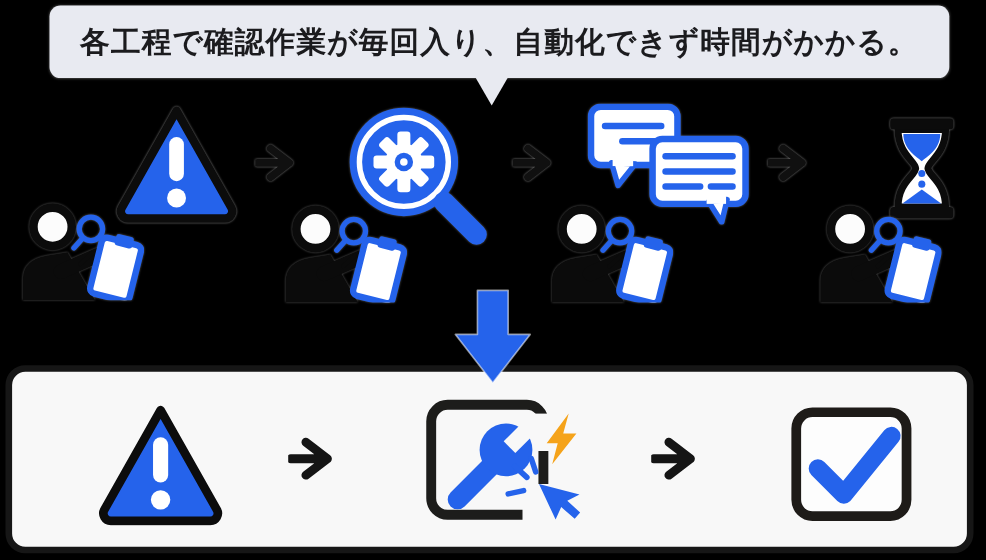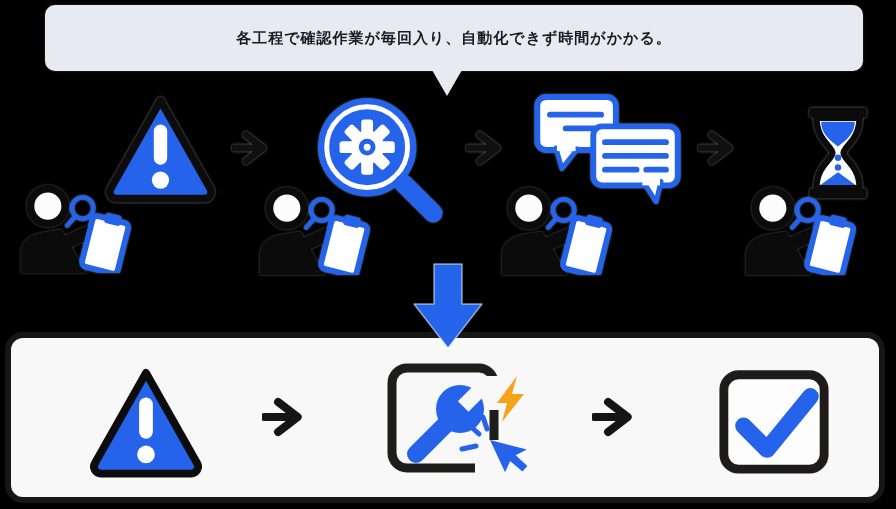--- a/index.html
+++ b/index.html
@@ -9,21 +9,21 @@
   }
   .abs{position:absolute;}
   
   .callout{
     left:45px;top:5px;width:818px;height:66px;
     background:#e8eaf1;border-radius:10px;
     display:flex;align-items:center;justify-content:center;
     box-shadow:0 0 2px rgba(255,255,255,.25);
   }
   .callout-text{
-    font-size:15px;font-weight:700;color:#1b1b1e;letter-spacing:1px;white-space:nowrap;
+    font-size:27px;font-weight:700;color:#1b1b1e;letter-spacing:1px;white-space:nowrap;
   }
   .callout-tail{
     left:432px;top:70px;width:0;height:0;
     border-left:15px solid transparent;border-right:15px solid transparent;
     border-top:26px solid #e8eaf1;
   }
   
   .halo{filter:drop-shadow(0 0 1px rgba(255,255,255,.5));}
   .halo2{filter:drop-shadow(0 0 1px rgba(255,255,255,.35));}
   svg{display:block;overflow:visible;}

